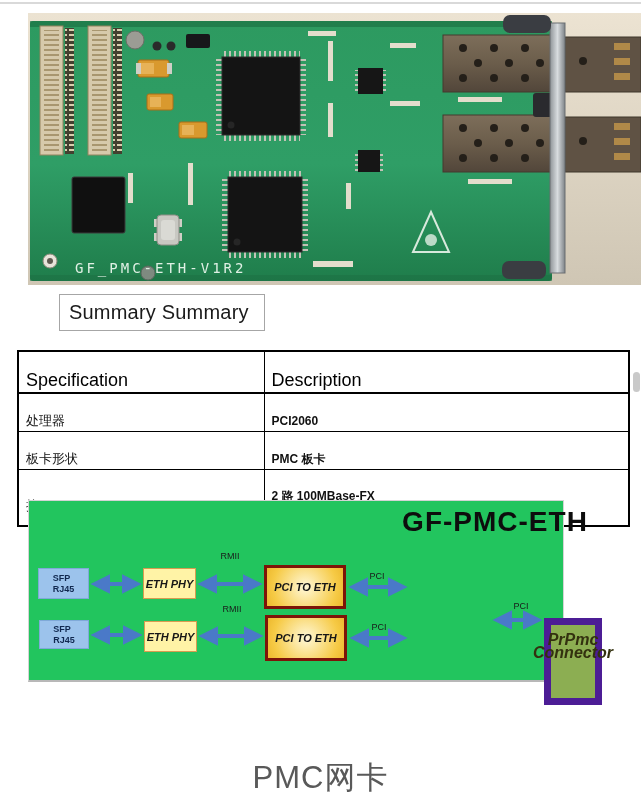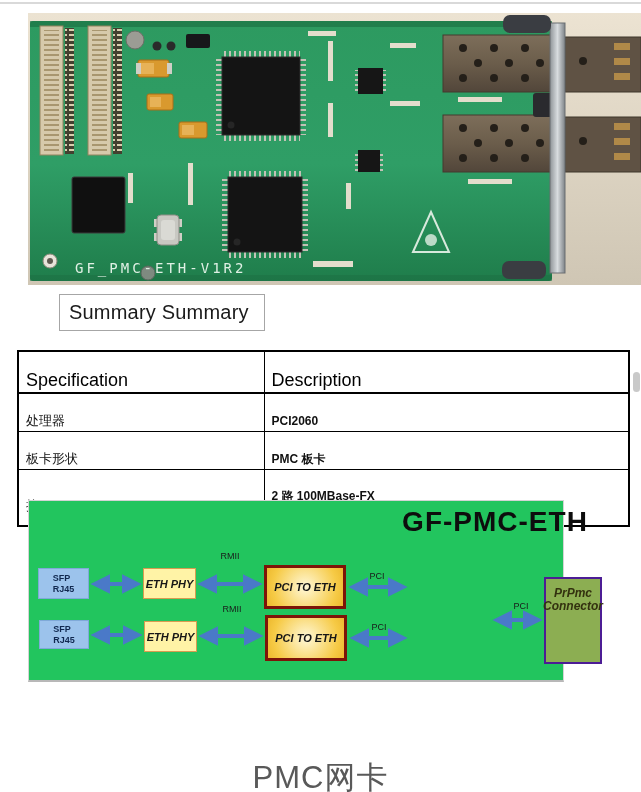--- a/index.html
+++ b/index.html
@@ -68,22 +68,22 @@
   }
   .dg-mac{
     background:radial-gradient(circle at 50% 50%, #fff8d8 0%, #f6ca45 75%, #edb92e 100%);
     border:3px solid #7d1408;color:#161616;font-style:italic;font-size:11px;
   }
   .dg-bridge{
     background:radial-gradient(circle at 50% 45%, #fffbe2 0%, #f6ca45 78%, #edb92e 100%);
     border:3px solid #7d1408;color:#161616;font-style:italic;font-size:12px;
   }
   .dg-conn{
-    background:#8cae52;border:2px solid #4c1d95;color:#33310f;
-    font-style:italic;font-size:12px;line-height:13px;flex-direction:column;
+    background:#8cae52;border:7px solid #4c1d95;color:#33310f;
+    font-style:italic;font-size:16px;line-height:13px;flex-direction:column;margin-top:41px;
   }
   .dg-label{
     font-size:9px;font-weight:normal;color:#1a1a1a;text-align:center;width:40px;
   }
   .dg-arrows{left:0;top:0;pointer-events:none;}
 
   
   .caption{
     left:0;top:710px;width:641px;text-align:center;
     font-size:31px;color:#595959;letter-spacing:1px;margin-top:47px;

